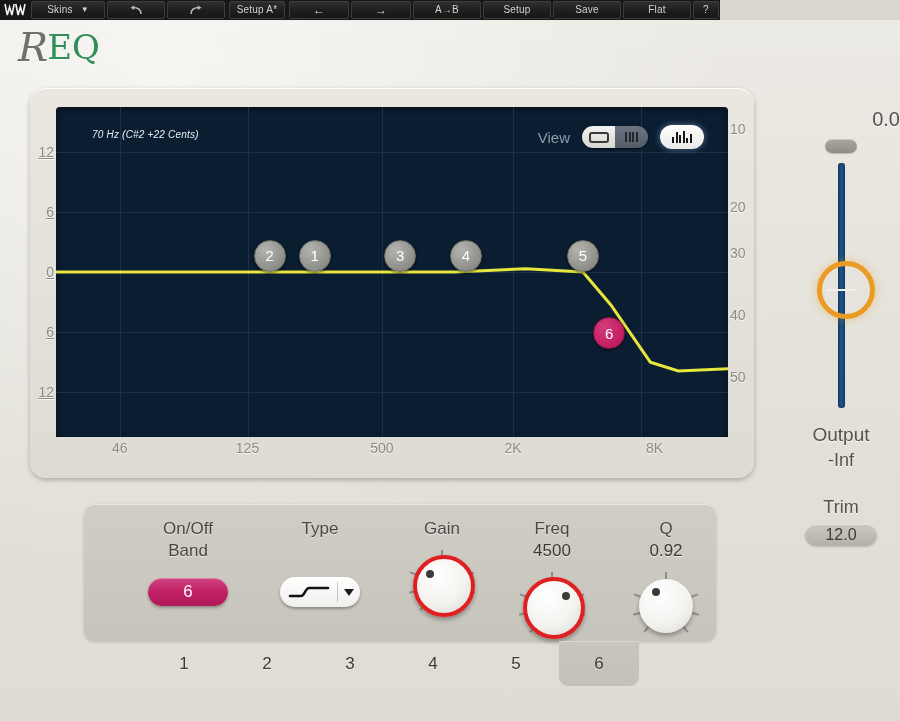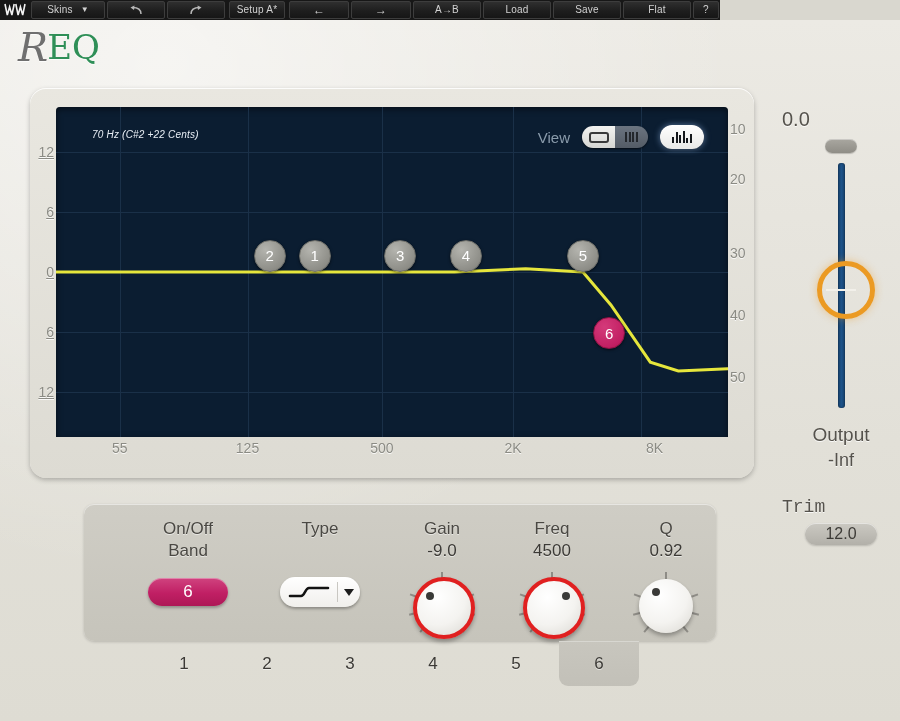--- a/index.html
+++ b/index.html
@@ -129,21 +129,21 @@
   .handle.gray{
     background:radial-gradient(circle at 35% 30%,#b4b4ae 0%,#8e8e88 70%,#7a7a74 100%);
     border:1px solid #6f6f69;
   }
   .handle.sel{
     background:radial-gradient(circle at 35% 30%,#d43a7a 0%,#c21f63 70%,#a8164f 100%);
     border:1px solid #8e1243;
   }
   
   #output-section{position:absolute;left:782px;top:108px;width:118px;}
-  #out-value{text-align:left;font-size:20px;color:#55524c;text-shadow:0 1px 0 rgba(255,255,255,.8);}
+  #out-value{text-align:right;font-size:20px;color:#55524c;text-shadow:0 1px 0 rgba(255,255,255,.8);}
   #out-pill{
     width:32px;height:14px;border-radius:7px;margin:8px auto 0;
     background:linear-gradient(180deg,#a9a7a0 0%,#8f8d86 100%);
     box-shadow:inset 0 1px 0 rgba(255,255,255,.4),0 1px 1px rgba(0,0,0,.2);
   }
   #fader{position:relative;width:118px;height:245px;margin-top:10px;}
   #fader-track{
     position:absolute;left:50%;top:0;width:7px;height:245px;margin-left:-3.5px;
     background:linear-gradient(90deg,#17426e 0%,#1d5288 50%,#17426e 100%);
     border-radius:3px;box-shadow:inset 0 0 2px rgba(0,0,0,.5);
@@ -152,21 +152,21 @@
     position:absolute;left:50%;top:98px;width:48px;height:48px;margin-left:-24px;
     border:5px solid #eb9a23;border-radius:50%;
     box-shadow:0 0 8px rgba(235,154,35,.45);
   }
   #fader-handle:after{
     content:"";position:absolute;left:4px;top:50%;width:30px;height:2px;
     margin-top:-1px;background:#f2f0ea;
   }
   #out-label{text-align:center;font-size:19px;color:#55524c;margin-top:16px;text-shadow:0 1px 0 rgba(255,255,255,.8);}
   #out-sub{text-align:center;font-size:18px;color:#55524c;margin-top:4px;text-shadow:0 1px 0 rgba(255,255,255,.8);}
-  #trim-label{text-align:left;font-size:18px;color:#55524c;margin-top:26px;text-shadow:0 1px 0 rgba(255,255,255,.8);font-family:Liberation Mono, monospace;}
+  #trim-label{text-align:center;font-size:18px;color:#55524c;margin-top:26px;text-shadow:0 1px 0 rgba(255,255,255,.8);}
   #trim-pill{
     width:72px;height:22px;border-radius:11px;margin:6px auto 0;
     background:linear-gradient(180deg,#cbc9c2 0%,#b2b0a9 100%);
     display:flex;align-items:center;justify-content:center;
     font-size:16px;color:#3d3b37;
     box-shadow:inset 0 1px 0 rgba(255,255,255,.5),0 1px 2px rgba(0,0,0,.18);
   }
   
   #controls-panel{
     position:absolute;left:84px;top:504px;width:632px;height:137px;
@@ -254,21 +254,21 @@
   <div class="tb-btn nav">
     <span>←</span>
   </div>
   <div class="tb-btn nav">
     <span>→</span>
   </div>
   <div class="tb-btn wide">
     <span>A→B</span>
   </div>
   <div class="tb-btn wide">
-    <span>Load</span>
+    <span>Setup</span>
   </div>
   <div class="tb-btn wide">
     <span>Save</span>
   </div>
   <div class="tb-btn wide">
     <span>Flat</span>
   </div>
   <div class="tb-btn help">
     <span>?</span>
   </div>
@@ -286,21 +286,21 @@
 
     <div class="axis-y-left" id="yleft">
         <span style="top: 45px;">12</span>
         <span style="top: 105px;">6</span>
         <span style="top: 165px;">0</span>
         <span style="top: 225px;">6</span>
         <span style="top: 285px;">12</span>
       </div>
     <div class="axis-y-right" id="yright">
         <span style="top: 22px;">10</span>
-        <span style="top: 72px;">20</span>
+        <span style="top: 100px;">20</span>
         <span style="top: 146px;">30</span>
         <span style="top: 208px;">40</span>
         <span style="top: 270px;">50</span>
       </div>
 
     <div id="graph-plot">
       <div id="gridlines">
           <div class="grid-v" style="left: 9.5%;"></div>
           <div class="grid-v" style="left: 28.5%;"></div>
           <div class="grid-v" style="left: 48.5%;"></div>
@@ -350,21 +350,21 @@
           <div class="handle gray" style="left: 31.8%; top: 45%;">2</div>
           <div class="handle gray" style="left: 38.5%; top: 45%;">1</div>
           <div class="handle gray" style="left: 51.2%; top: 45%;">3</div>
           <div class="handle gray" style="left: 61%; top: 45%;">4</div>
           <div class="handle gray" style="left: 78.4%; top: 45%;">5</div>
           <div class="handle sel" style="left: 82.3%; top: 68.5%;">6</div>
         </div>
     </div>
 
     <div id="axis-x">
-        <span style="left: 9.5%;">55</span>
+        <span style="left: 9.5%;">46</span>
         <span style="left: 28.5%;">125</span>
         <span style="left: 48.5%;">500</span>
         <span style="left: 68%;">2K</span>
         <span style="left: 87%; margin-left: 14px;">8K</span>
       </div>
   </div>
 </div>
 
 <div id="output-section">
   <div id="out-value">0.0</div>
@@ -398,21 +398,20 @@
       </span>
       <span class="divider"></span>
       <span class="tri">
           <i></i>
         </span>
     </div>
   </div>
 
   <div class="ctl" style="left:298px;width:120px;">
     <div class="lab">Gain</div>
-    <div class="val">-9.0</div>
     <div class="knob-wrap">
       <div class="ticks">
           <span class="tick" style="transform: rotate(-140deg);"></span>
           <span class="tick" style="transform: rotate(-105deg);"></span>
           <span class="tick" style="transform: rotate(-70deg);"></span>
           <span class="tick" style="transform: rotate(0deg);"></span>
           <span class="tick" style="transform: rotate(70deg);"></span>
           <span class="tick" style="transform: rotate(105deg);"></span>
           <span class="tick" style="transform: rotate(140deg);"></span>
         </div>

